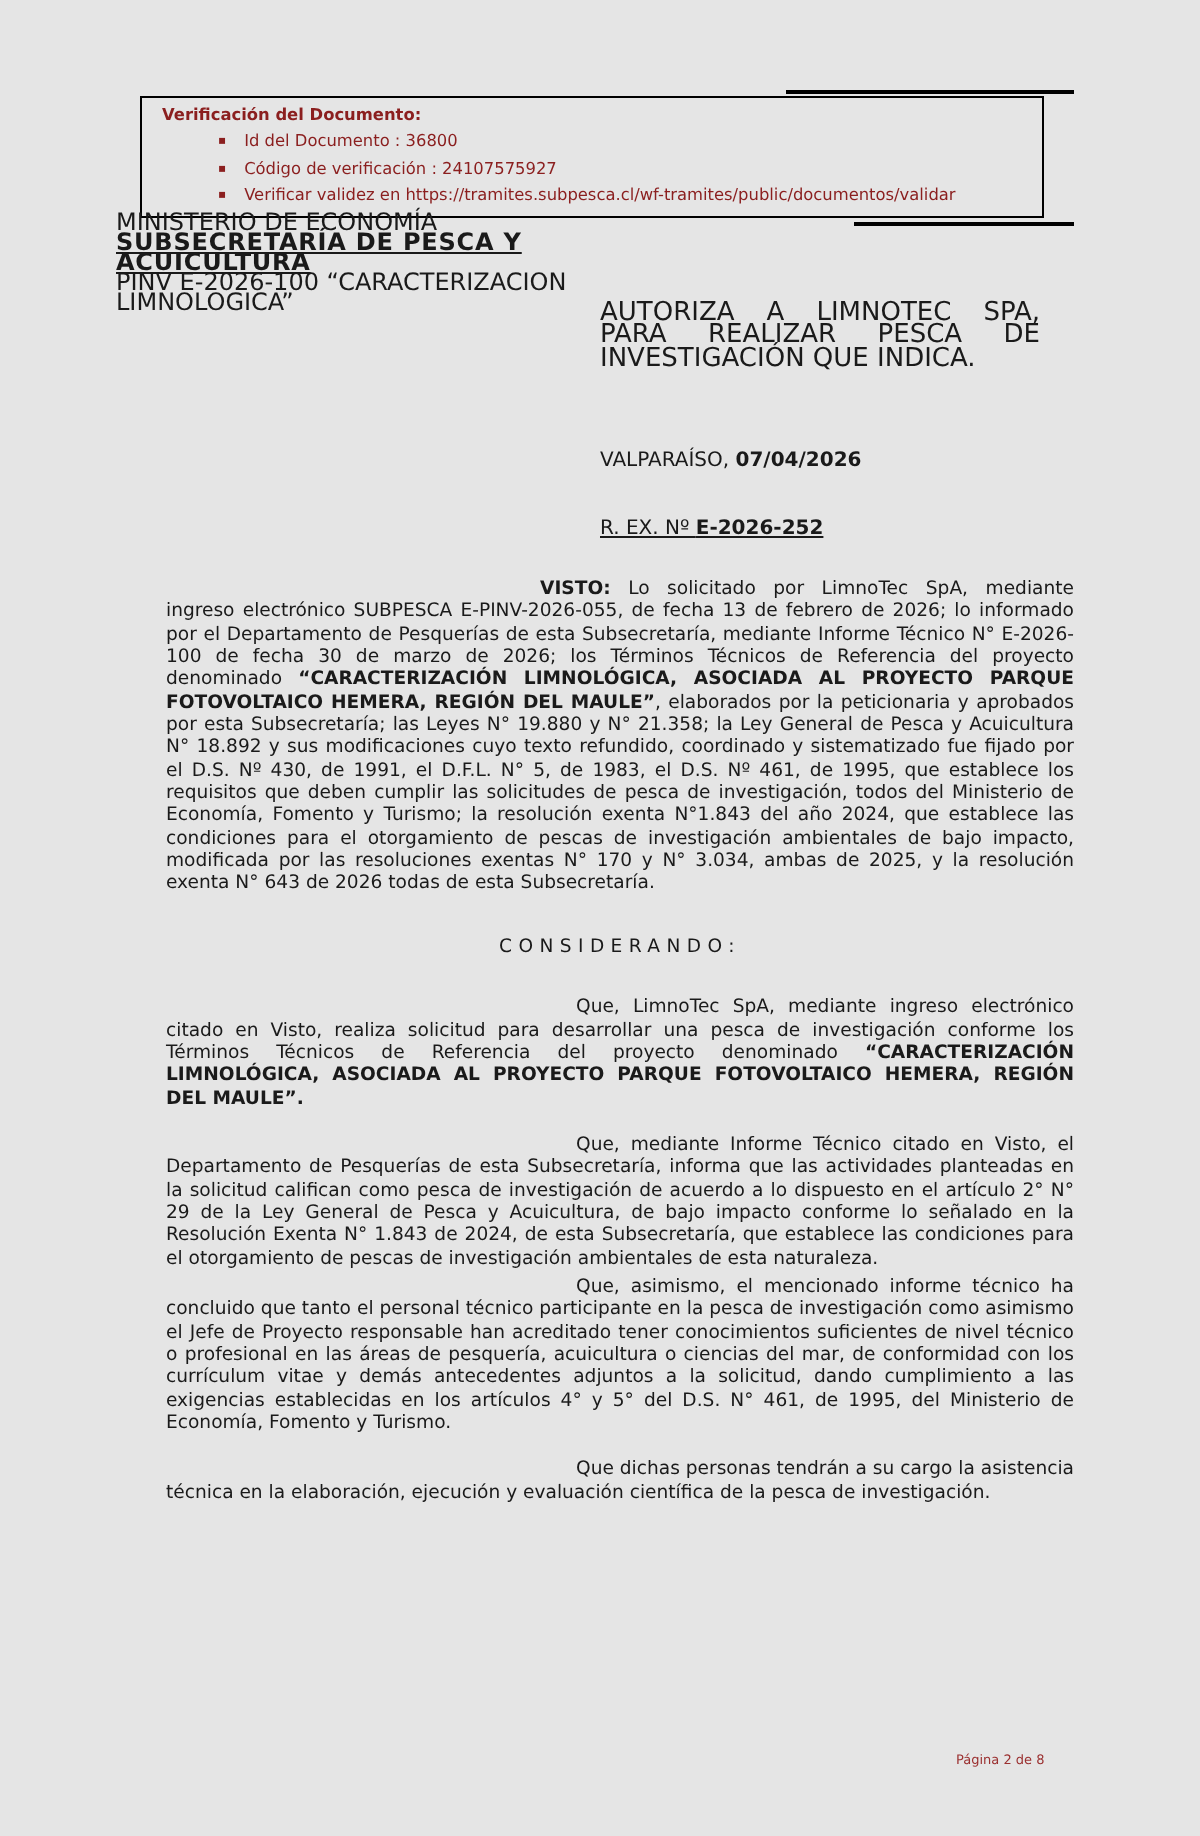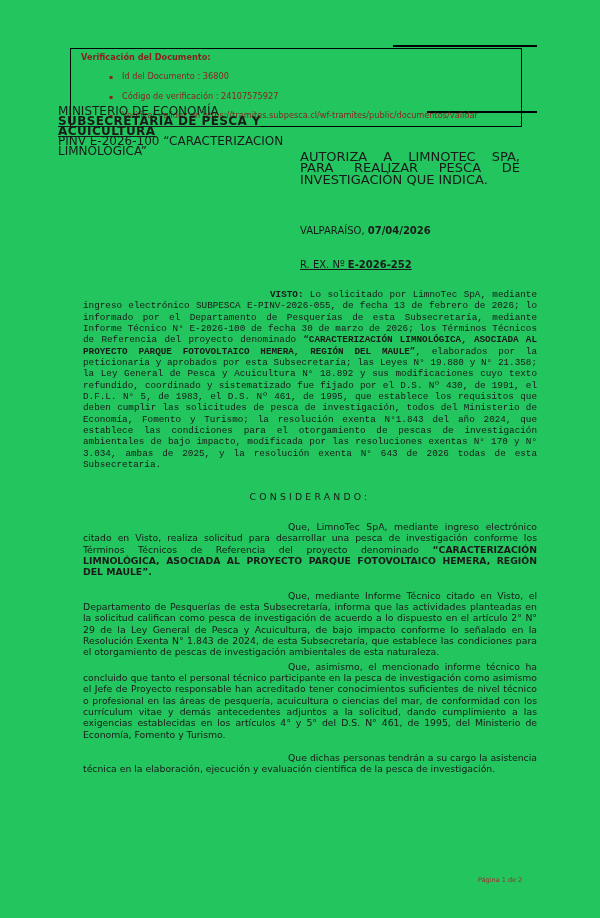--- a/index.html
+++ b/index.html
@@ -1,39 +1,39 @@
 <!DOCTYPE html>
 <html><head>
 <meta charset="utf-8">
 <style>
   html, body { margin: 0; padding: 0; background: #ffffff; }
   .page {
     position: relative;
     width: 600px;
     height: 918px;
-    background: #22c55e;
+    background: #e5e5e5;
     font-family: "DejaVu Sans", "Liberation Sans", sans-serif;
     color: #1a1a1a;
     overflow: hidden;
   }
 
   
   .verify-box {
     position: absolute;
     left: 70px; top: 48px;
     width: 434px;
     border: 1.6px solid #000000;
     padding: 4px 6px 5px 10px;
     color: #8b1f1f;
     font-size: 8.2px;
     line-height: 9.4px;
   }
   .verify-title { font-weight: bold; }
   .verify-items { margin: 1px 0 0 0; padding: 0; list-style: none; }
-  .verify-item { display: flex; margin-top: 10px; }
+  .verify-item { display: flex; margin-top: 4px; }
   .bullet {
     flex: 0 0 auto;
     margin: 0 9px 0 28px;
     font-size: 6px;
     line-height: 9.4px;
   }
 
   
   .artifact-line { position: absolute; height: 1.5px; background: #000; }
   .artifact-line.one { left: 393px; top: 45px; width: 144px; }
@@ -74,21 +74,21 @@
   
   .doc-body {
     position: absolute;
     left: 83px; top: 289px;
     width: 454px;
     font-size: 9.3px;
     line-height: 11.35px;
     text-align: justify;
   }
   .doc-body p { margin: 0; }
-  .p-visto { text-indent: 187px; margin-bottom: 20px !important; font-family: Liberation Mono, monospace; }
+  .p-visto { text-indent: 187px; margin-bottom: 20px !important; }
   .considerando-heading {
     text-align: center;
     font-weight: normal;
     letter-spacing: 3.2px;
     text-indent: 0;
     margin-bottom: 19px !important;
   }
   .p-que { text-indent: 205px; }
   .p-que.gap-after { margin-bottom: 12px !important; }
   .p-que.tight-after { margin-bottom: 3px !important; }
@@ -147,15 +147,15 @@
 
     <p class="p-que gap-after"><span>Que, LimnoTec SpA, mediante ingreso electrónico citado en Visto, realiza solicitud para desarrollar una pesca de investigación conforme los Términos Técnicos de Referencia del proyecto denominado </span><span class="b">“CARACTERIZACIÓN LIMNOLÓGICA, ASOCIADA AL PROYECTO PARQUE FOTOVOLTAICO HEMERA, REGIÓN DEL MAULE”.</span></p>
 
     <p class="p-que tight-after">Que, mediante Informe Técnico citado en Visto, el Departamento de Pesquerías de esta Subsecretaría, informa que las actividades planteadas en la solicitud califican como pesca de investigación de acuerdo a lo dispuesto en el artículo 2° N° 29 de la Ley General de Pesca y Acuicultura, de bajo impacto conforme lo señalado en la Resolución Exenta N° 1.843 de 2024, de esta Subsecretaría, que establece las condiciones para el otorgamiento de pescas de investigación ambientales de esta naturaleza.</p>
 
     <p class="p-que gap-after">Que, asimismo, el mencionado informe técnico ha concluido que tanto el personal técnico participante en la pesca de investigación como asimismo el Jefe de Proyecto responsable han acreditado tener conocimientos suficientes de nivel técnico o profesional en las áreas de pesquería, acuicultura o ciencias del mar, de conformidad con los currículum vitae y demás antecedentes adjuntos a la solicitud, dando cumplimiento a las exigencias establecidas en los artículos 4° y 5° del D.S. N° 461, de 1995, del Ministerio de Economía, Fomento y Turismo.</p>
 
     <p class="p-que">Que dichas personas tendrán a su cargo la asistencia técnica en la elaboración, ejecución y evaluación científica de la pesca de investigación.</p>
   </div>
 
-  <div class="page-footer">Página 1 de 2</div>
+  <div class="page-footer">Página 2 de 8</div>
 
 </div>
 
 </body></html>

